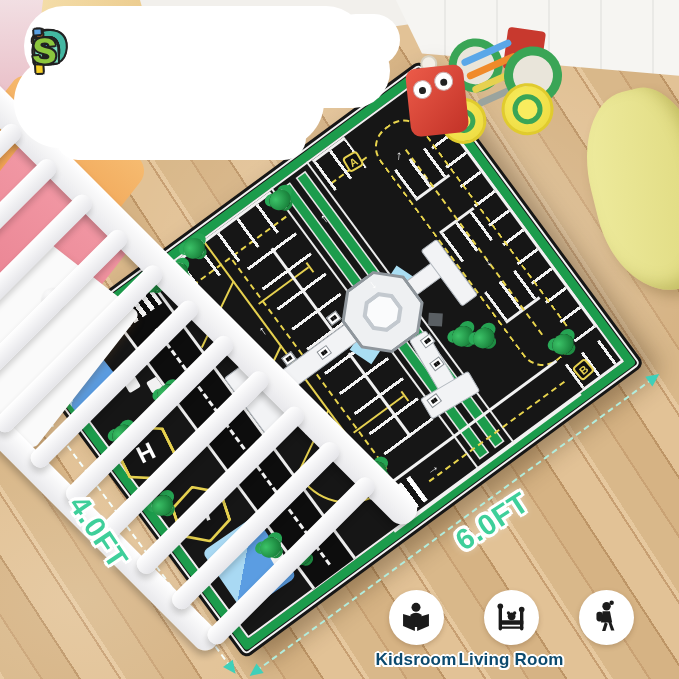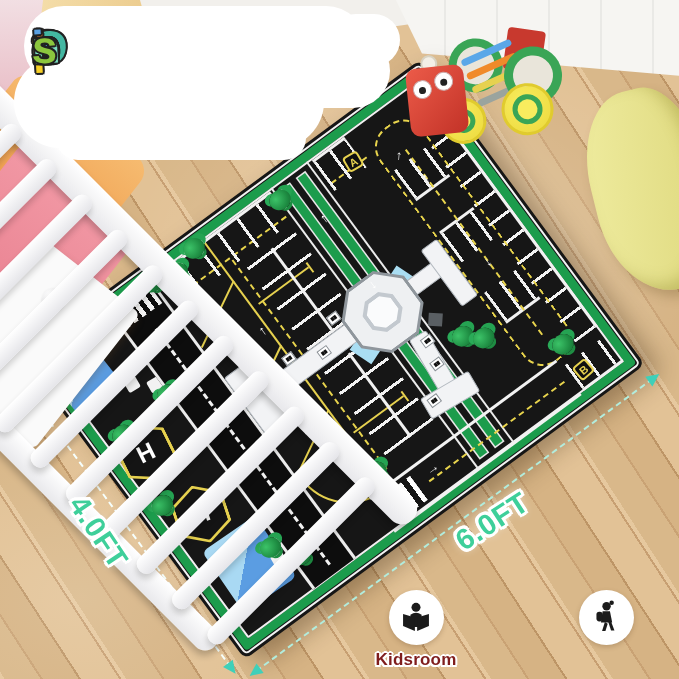--- a/index.html
+++ b/index.html
@@ -215,21 +215,21 @@
       0 -3px 0 #fff,0 3px 0 #fff,-3px 0 0 #fff,3px 0 0 #fff,0 0 10px rgba(255,255,255,.9);}
   .dim4{left:58px;top:516px;transform:rotate(56deg);}
   .dim6{left:452px;top:505px;transform:rotate(-33deg);}
 
   
   .usage-item{top:590px;z-index:45;text-align:center;}
   .u1{left:359px;width:114px;} .u2{left:454px;width:114px;} .u3{left:541px;width:130px;}
   .u-circle{position:relative;margin:0 auto;width:55px;height:55px;border-radius:50%;background:#fff;
     box-shadow:0 2px 5px rgba(90,60,30,.25);display:flex;align-items:center;justify-content:center;}
   .u-circle svg{position:static;}
-  .u-label{position:static;display:block;margin-top:5px;font-size:17px;font-weight:900;color:#7f1d1d;
+  .u-label{position:static;display:block;margin-top:5px;font-size:17px;font-weight:900;color:#0c4a6e;
     letter-spacing:.2px;
     text-shadow:-1.5px -1.5px 0 #fff,1.5px -1.5px 0 #fff,-1.5px 1.5px 0 #fff,1.5px 1.5px 0 #fff,
       0 -2px 0 #fff,0 2px 0 #fff,-2px 0 0 #fff,2px 0 0 #fff;}
 </style>
 </head>
 <body>
 
 <div class="scene">
   <div class="floor"></div>
   <div class="floor-sheen"></div>
@@ -404,20 +404,38 @@
         <g fill="#1b1b1b">
           <circle cx="32" cy="13" r="8"></circle>
           <path d="M22 26 q10 -7 20 0 l-1 22 h-18 z"></path>
           <path d="M9 25 L30 31 L30 55 L9 46 Z"></path>
           <path d="M55 25 L34 31 L34 55 L55 46 Z"></path>
         </g>
       </svg>
     </div>
     <span class="u-label">Kidsroom</span>
   </div>
+  <div class="usage-item u2">
+    <div class="u-circle">
+      <svg width="36" height="36" viewBox="0 0 64 64">
+        <g fill="#1b1b1b">
+          <circle cx="13" cy="11" r="5"></circle>
+            <rect x="10" y="12" width="6" height="42" rx="3"></rect>
+          <circle cx="51" cy="17" r="5"></circle>
+            <rect x="48" y="18" width="6" height="36" rx="3"></rect>
+          <rect x="12" y="36" width="42" height="8" rx="2"></rect>
+          <rect x="12" y="47" width="42" height="4" rx="2"></rect>
+          <circle cx="33" cy="29" r="7"></circle>
+          <circle cx="27.5" cy="23" r="3"></circle>
+            <circle cx="38.5" cy="23" r="3"></circle>
+        </g>
+      </svg>
+    </div>
+    <span class="u-label">Living Room</span>
+  </div>
   <div class="usage-item u3">
     <div class="u-circle">
       <svg width="36" height="36" viewBox="0 0 64 64">
         <g fill="#1b1b1b">
           <circle cx="33" cy="11" r="7.5"></circle>
           <circle cx="42" cy="5" r="4"></circle>
           <path d="M26 20 h13 l4 20 h-20 z"></path>
           <rect x="15" y="21" width="11" height="17" rx="5"></rect>
           <path d="M30 39 l-5 16 h6 l4 -13 z"></path>
           <path d="M36 39 l5 15 h6 l-6 -16 z"></path>

